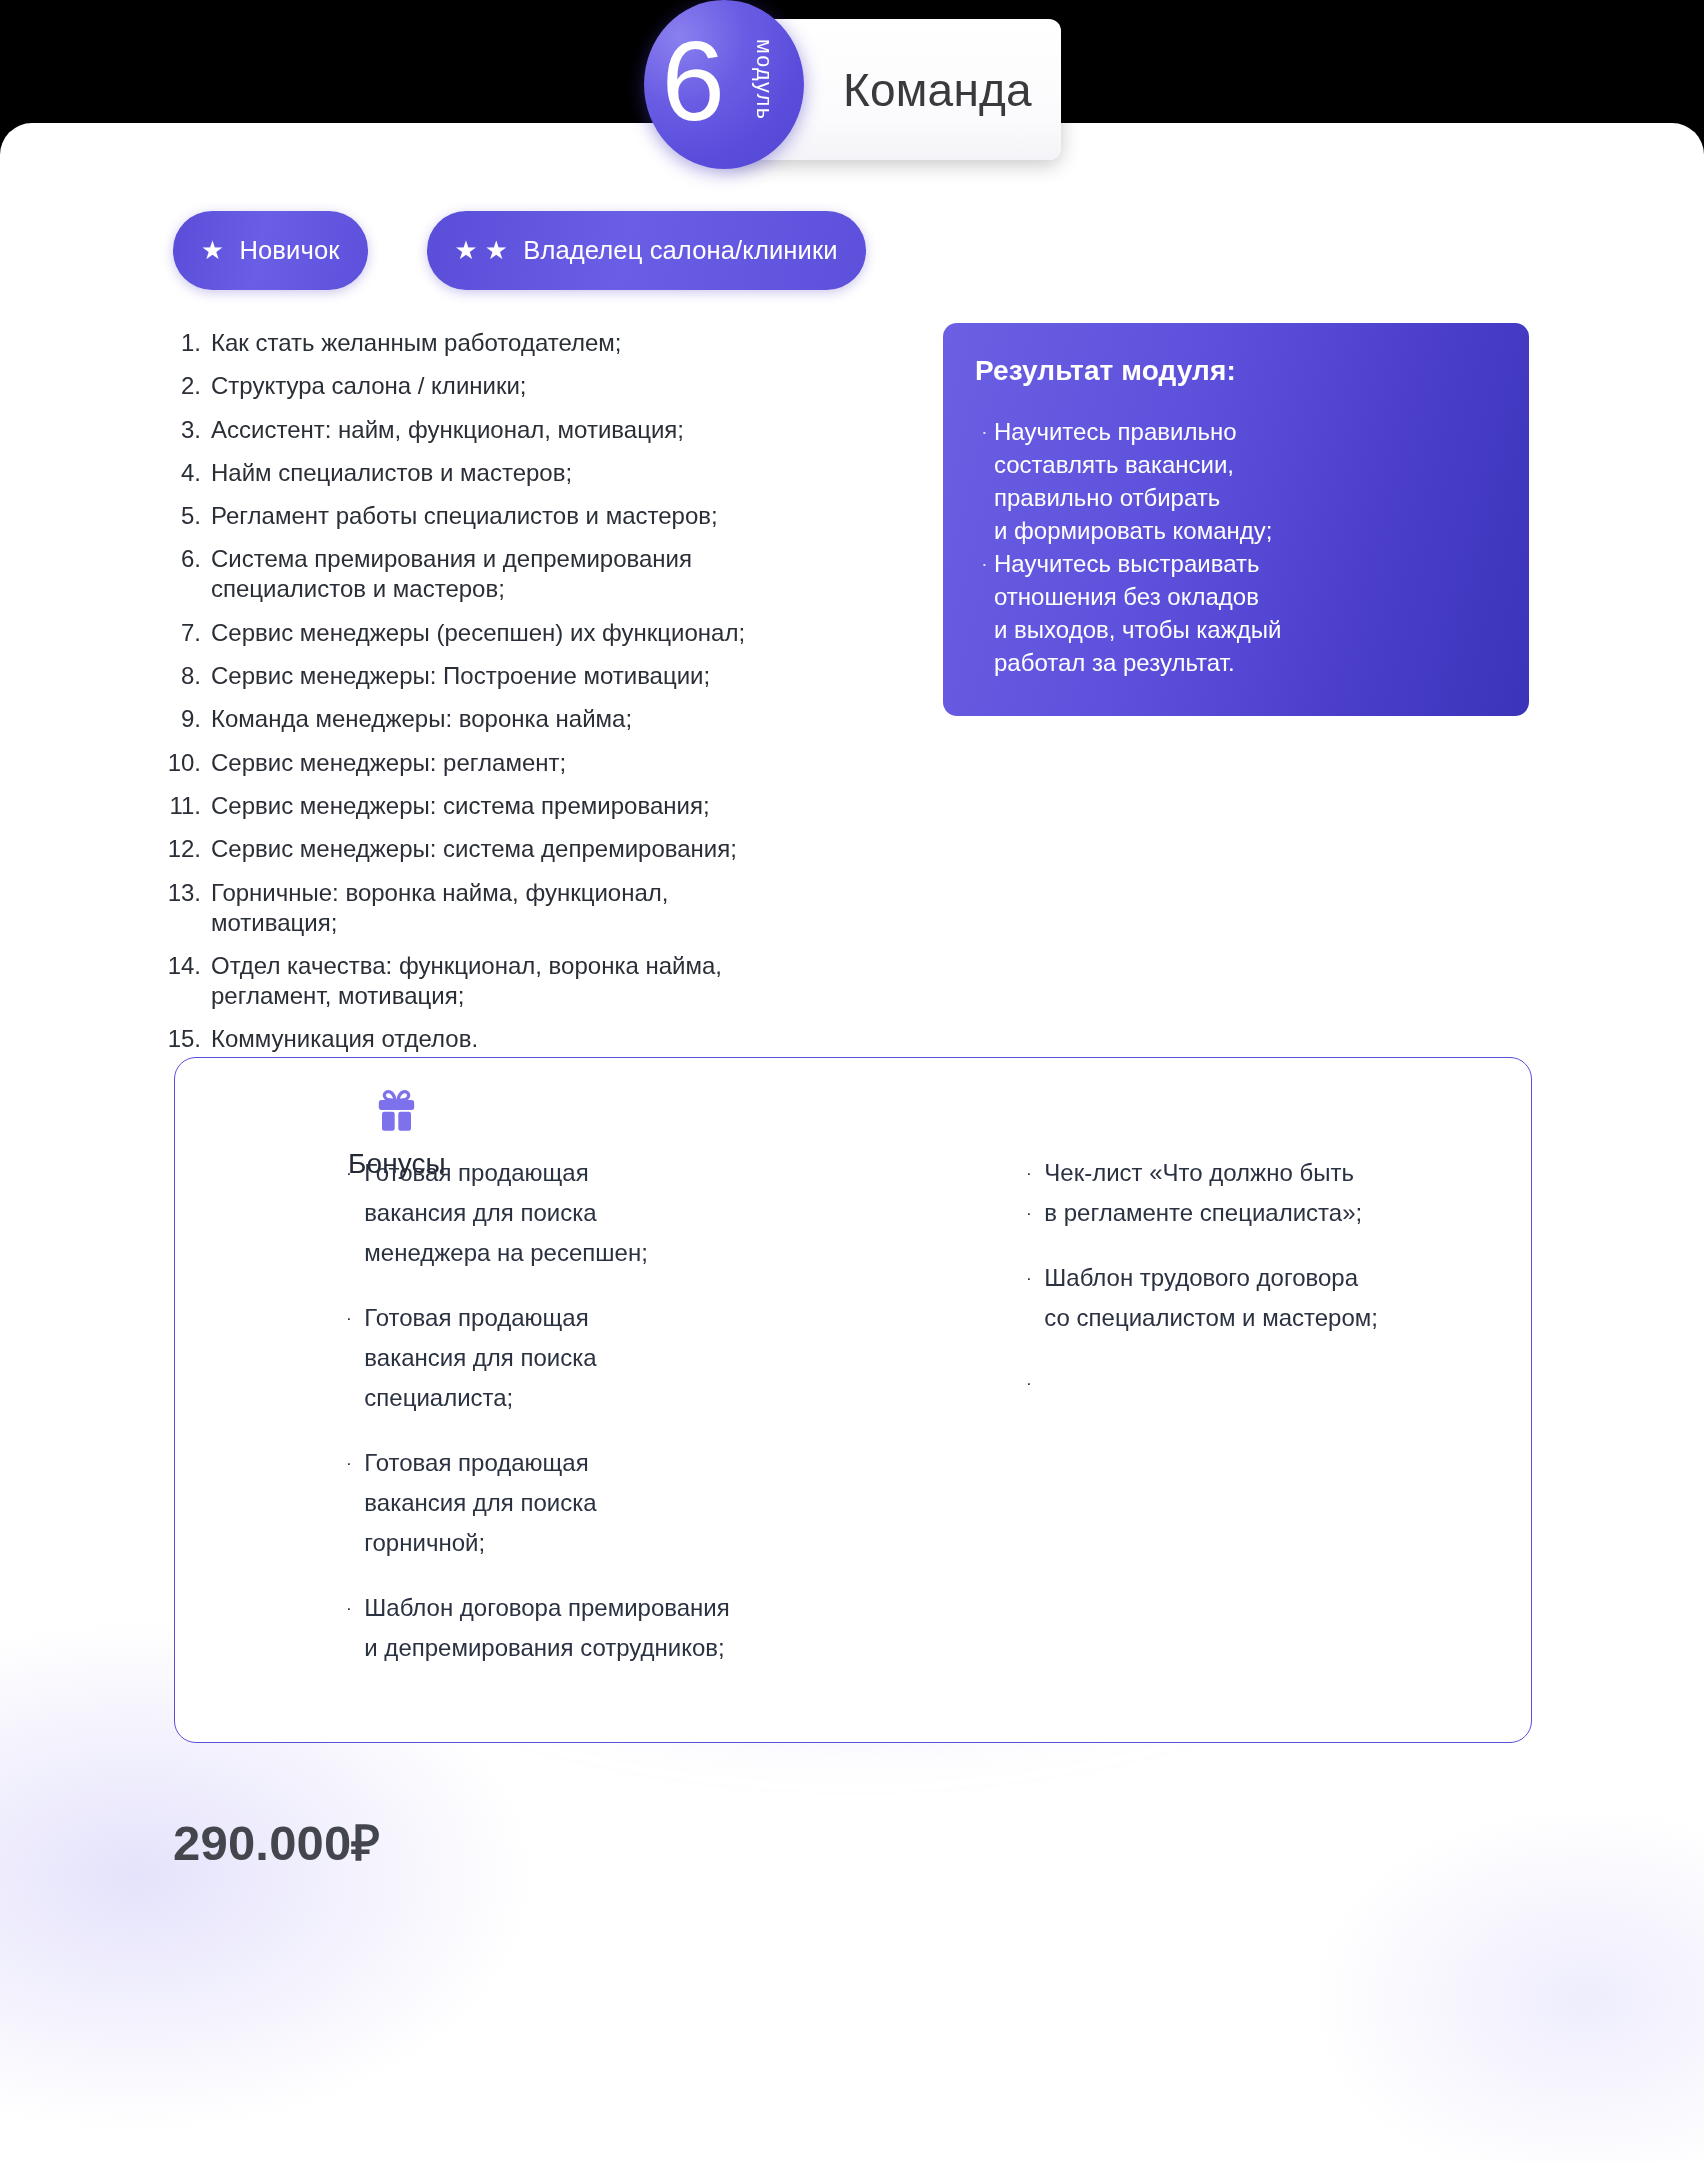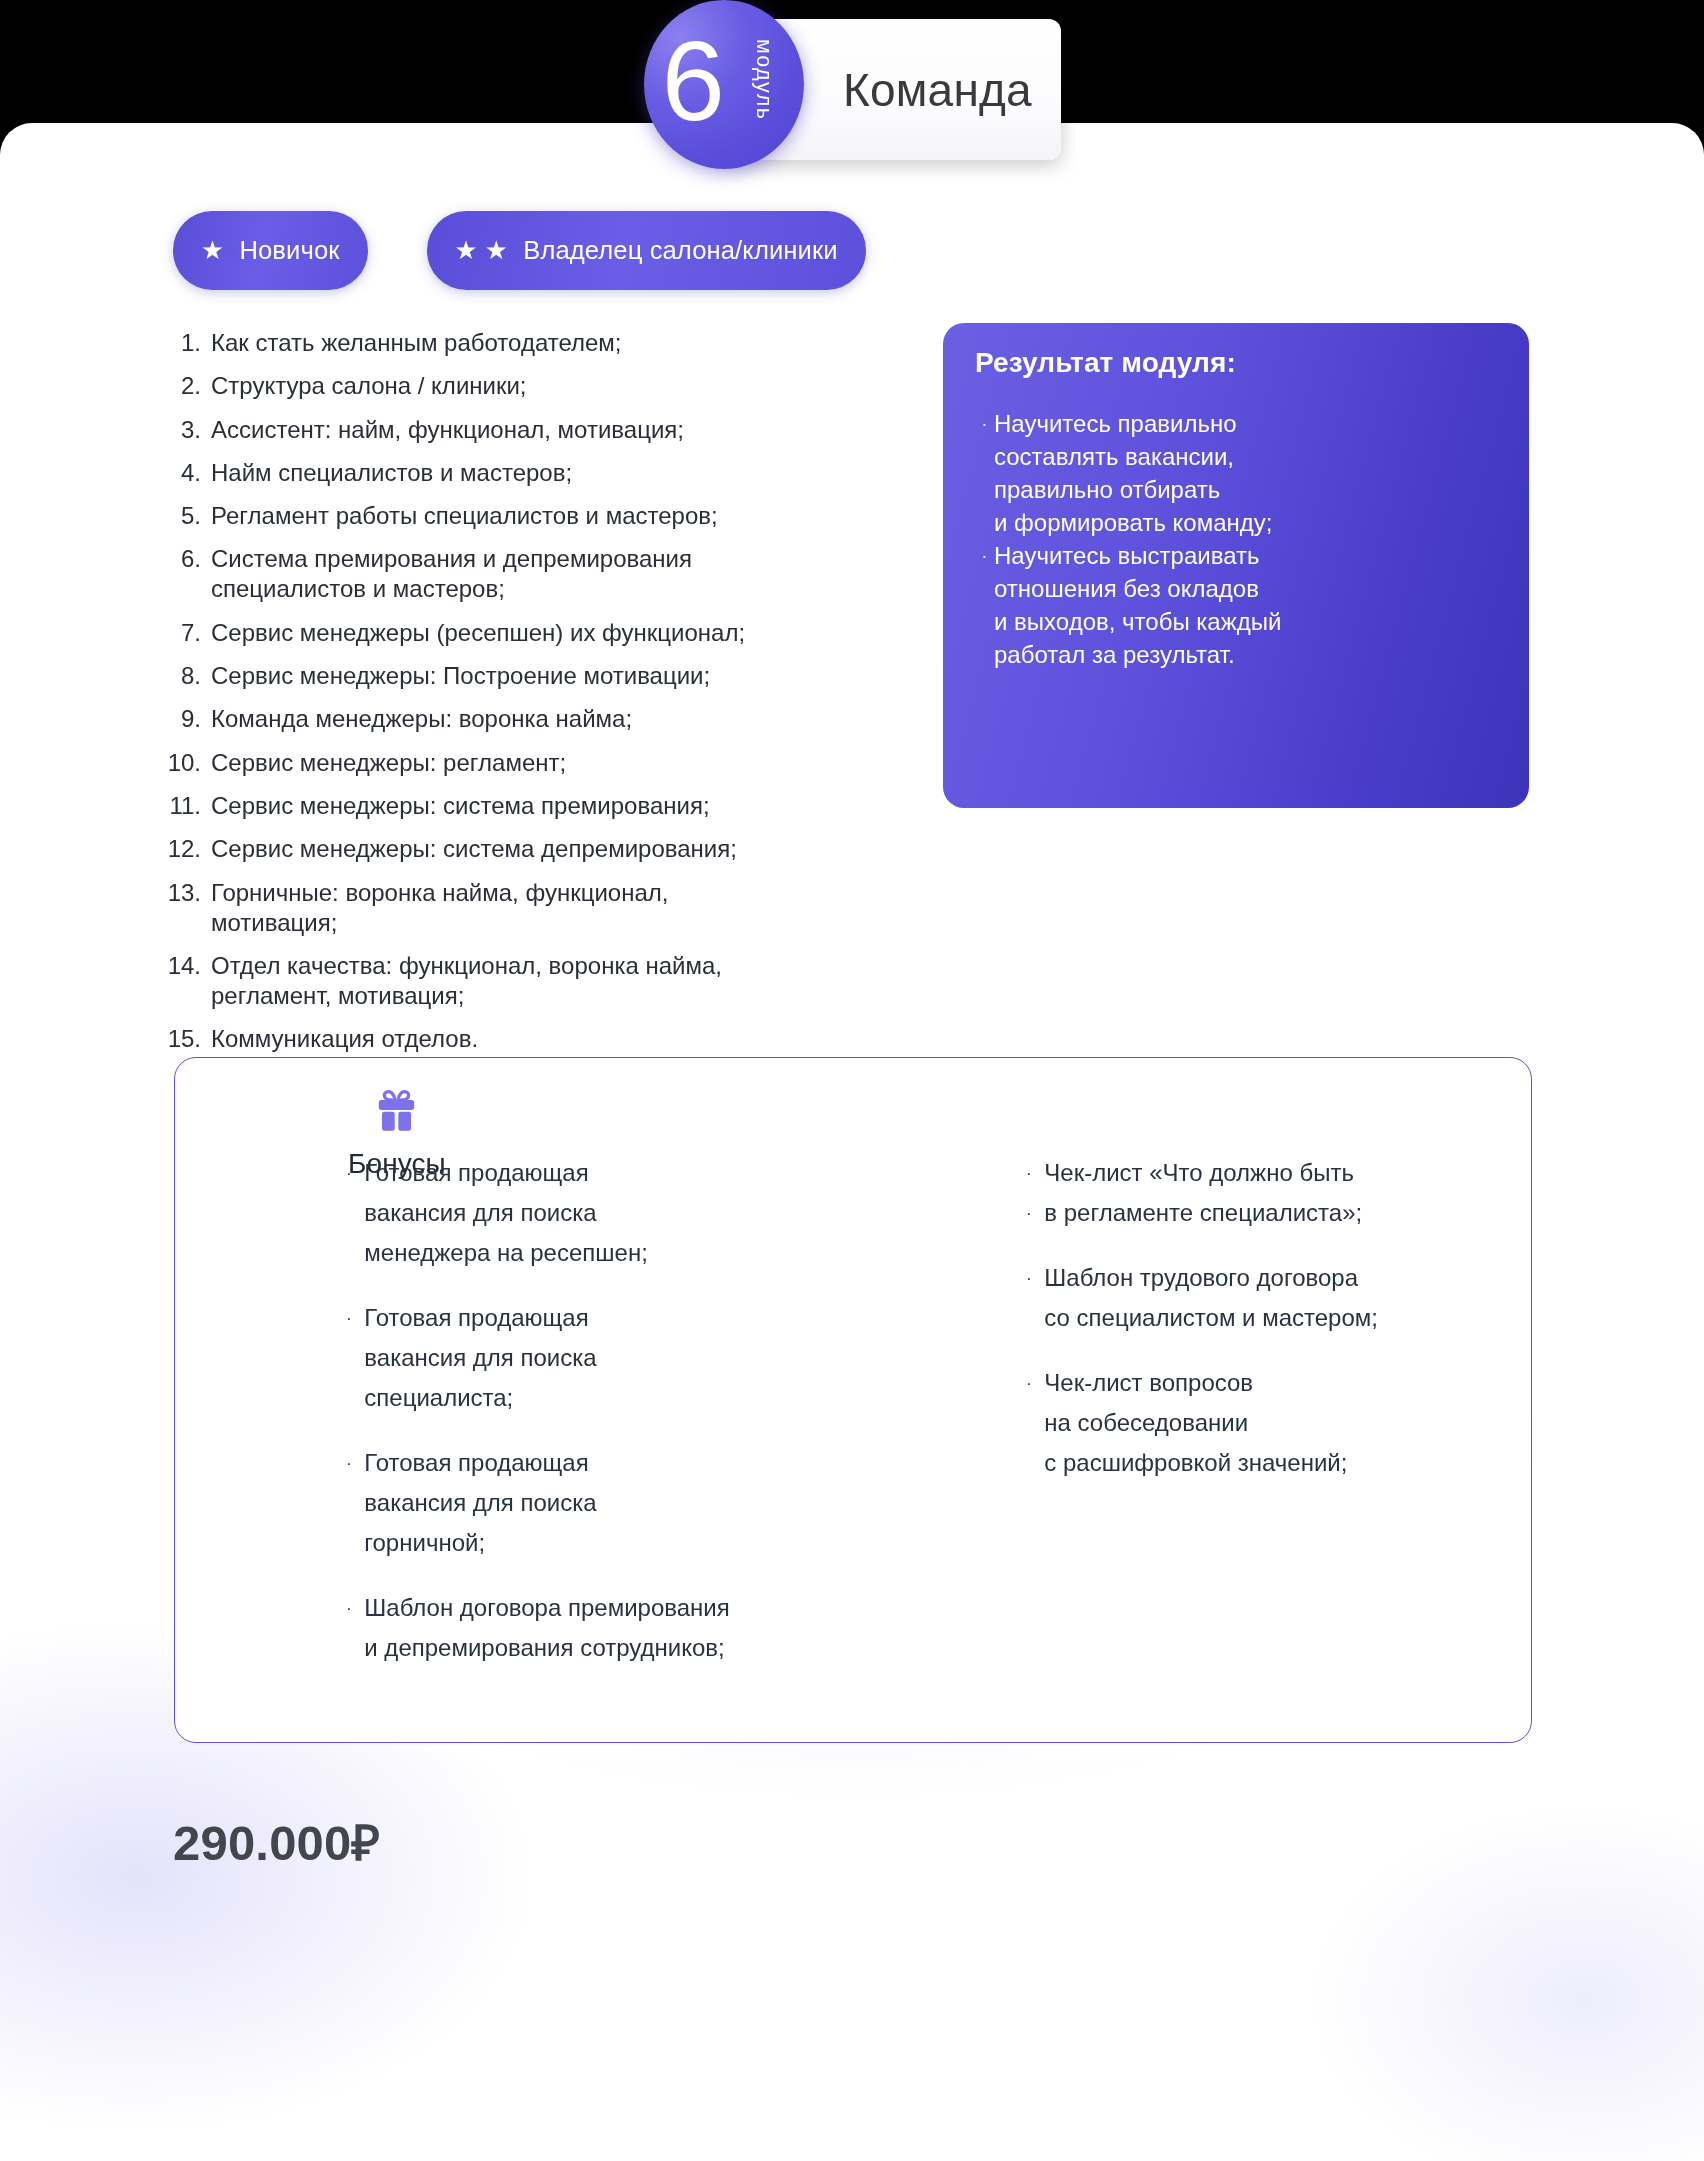--- a/index.html
+++ b/index.html
@@ -148,24 +148,24 @@
     color: #2a2e36;
     white-space: pre-line;
   }
 
   
   #result-card {
     position: absolute;
     left: 943px;
     top: 323px;
     width: 586px;
-    height: 485px;
-    border-radius: 21px;
+    height: 393px;
+    border-radius: 14px;
     background: linear-gradient(105deg, #6b5fe3 0%, #5e52dd 38%, #4a3ecb 72%, #3b34b9 100%);
-    padding: 24px 32px 0 32px;
+    padding: 32px 32px 0 32px;
     z-index: 10;
   }
   #result-title {
     font-size: 28px;
     font-weight: bold;
     color: #ffffff;
     letter-spacing: 0.1px;
   }
   #result-list {
     margin-top: 28px;
@@ -437,23 +437,20 @@
           <span class="bonus-bullet">·</span>
           <span class="bonus-text">в регламенте специалиста»;</span>
         </div>
         <div class="bonus-row">
           <span class="bonus-bullet">·</span>
           <span class="bonus-text">Шаблон трудового договора
 со специалистом и мастером;</span>
         </div>
         <div class="bonus-row">
           <span class="bonus-bullet">·</span>
-          <span class="bonus-text">Чек-лист вопросов
-на собеседовании
-с расшифровкой значений;</span>
         </div>
       </div>
 
     </div>
   </div>
 
   <div id="price">290.000₽</div>
 
 </div>
 

